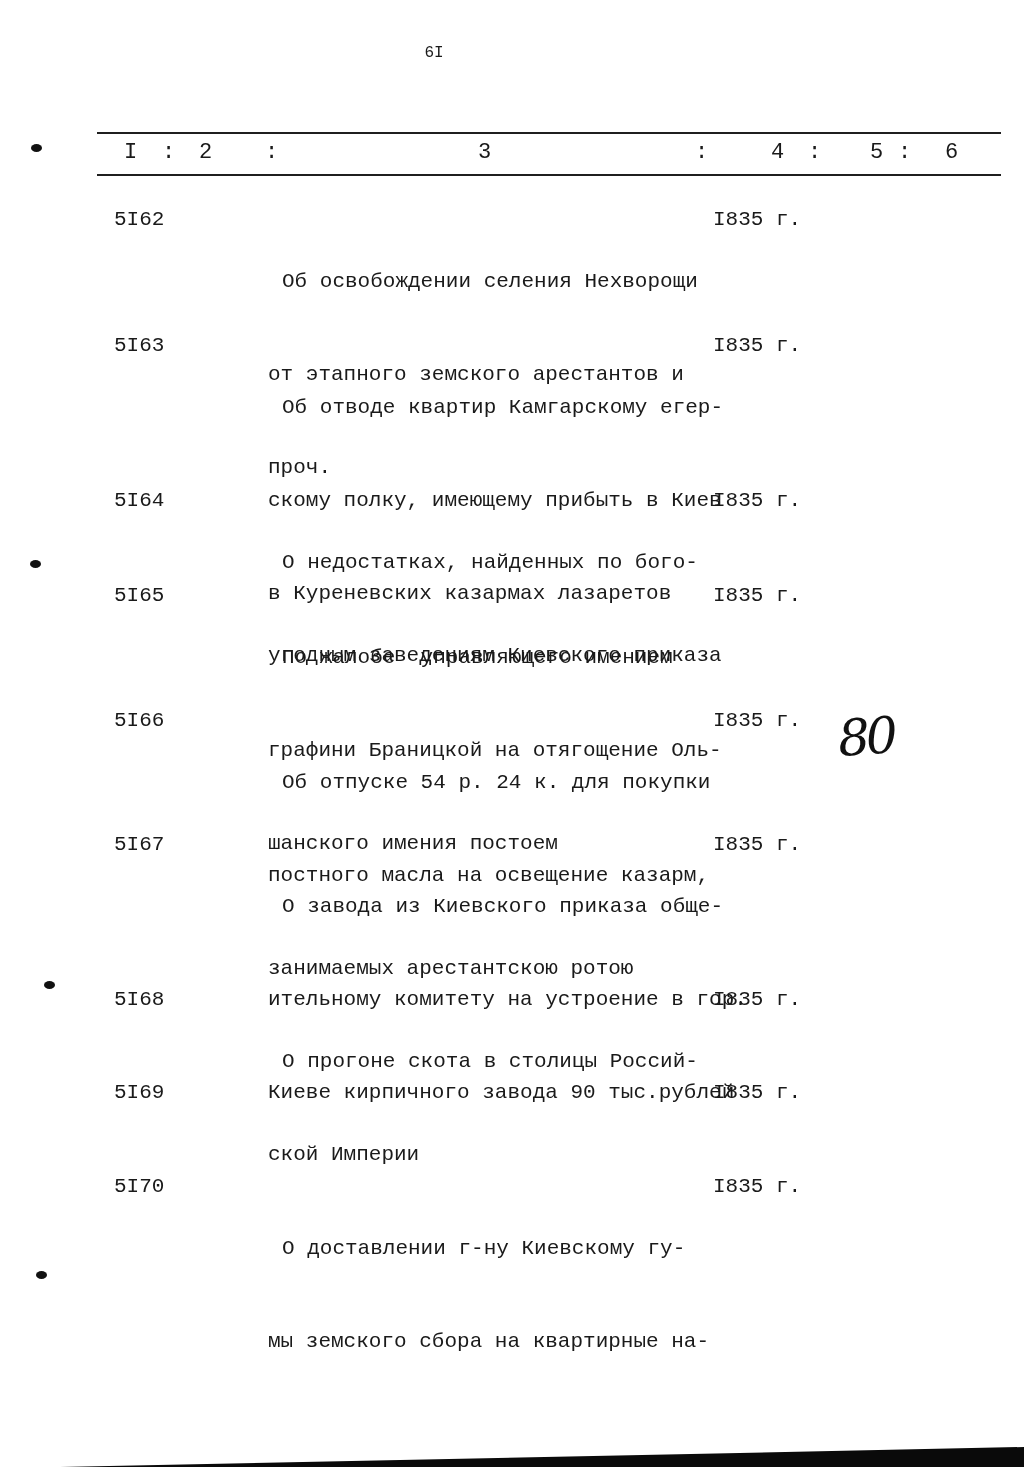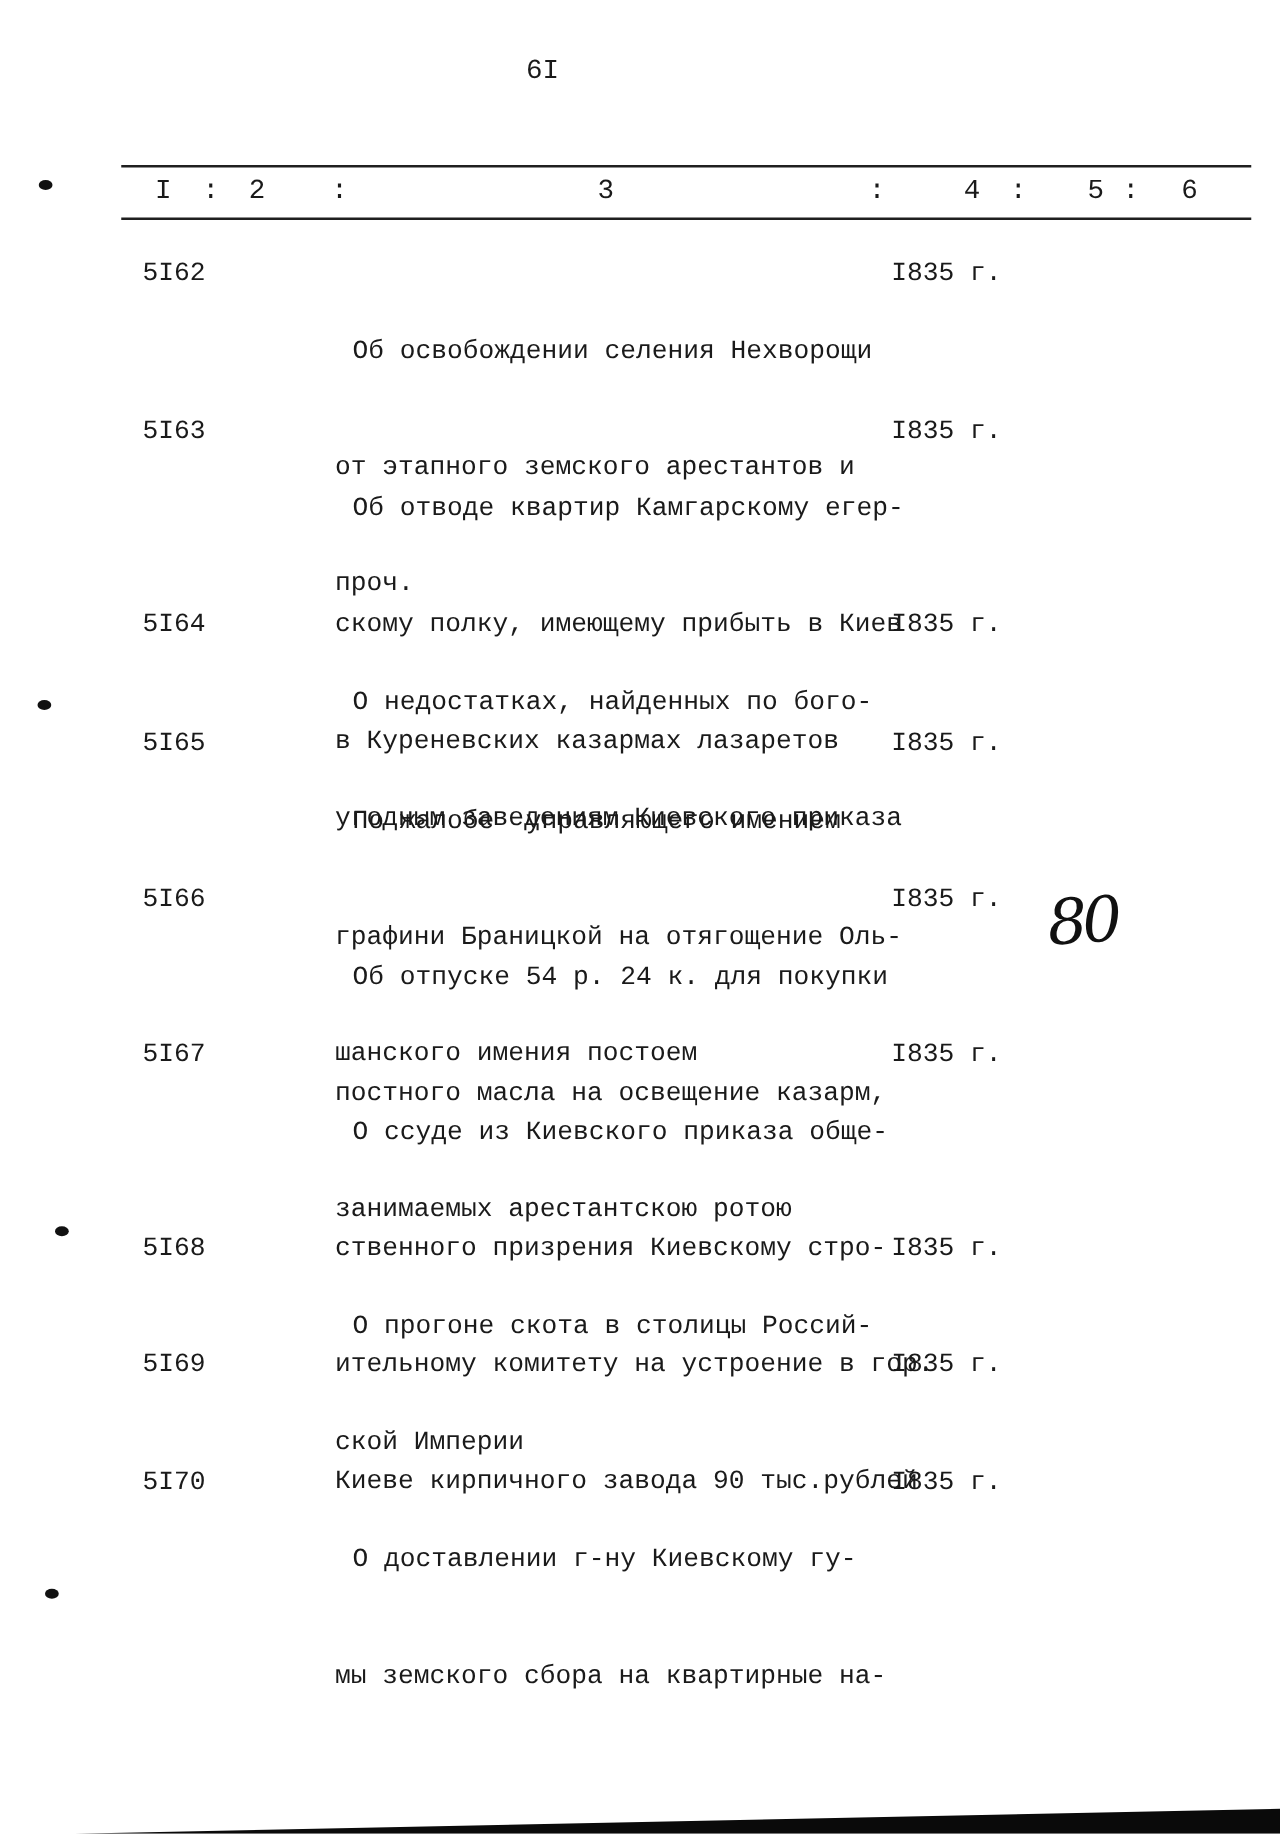--- a/index.html
+++ b/index.html
@@ -1,19 +1,19 @@
 <!DOCTYPE html>
 <html><head>
 <meta charset="utf-8">
 <style>
   html, body { margin: 0; padding: 0; background: #ffffff; }
   body { width: 1024px; height: 1467px; position: relative; overflow: hidden;
          font-family: "Liberation Mono", "DejaVu Sans Mono", monospace; color: #1a1a1a; }
   .page-number { position: absolute; left: 0; width: 868px; top: 44px; text-align: center;
-                 font-size: 22px; }
+                 font-size: 16px; }
   .rule { position: absolute; left: 97px; width: 904px; height: 2px; background: #1f1f1f; }
   .rule.top { top: 132px; }
   .rule.bottom { top: 174px; }
   .hdr { position: absolute; top: 140px; font-size: 22px; }
   .row { position: absolute; left: 0; width: 1024px; }
   .num { position: absolute; left: 114px; font-size: 21px; }
   .desc { position: absolute; left: 268px; font-size: 21px; line-height: 31px; white-space: pre; }
   .desc .line { display: block; }
   .desc .line.first { padding-left: 14px; }
   .year { position: absolute; left: 713px; font-size: 21px; }
@@ -91,22 +91,21 @@
       <span class="line first">Об отпуске 54 р. 24 к. для покупки</span>
       <span class="line">постного масла на освещение казарм,</span>
       <span class="line">занимаемых арестантскою ротою</span>
     </div>
     <span class="year" style="top:0">I835 г.</span>
   </div>
 
   <div class="row" style="top:833px">
     <span class="num" style="top:0">5I67</span>
     <div class="desc" style="top:-4px">
-      <span class="line first">О ссуде из Киевского приказа обще-</span>
-      <span class="line">ственного призрения Киевскому стро-</span>
+      <span class="line first">О завода из Киевского приказа обще-</span>
       <span class="line">ительному комитету на устроение в гор.</span>
       <span class="line">Киеве кирпичного завода 90 тыс.рублей</span>
     </div>
     <span class="year" style="top:0">I835 г.</span>
   </div>
 
   <div class="row" style="top:988px">
     <span class="num" style="top:0">5I68</span>
     <div class="desc" style="top:-4px">
       <span class="line first">О прогоне скота в столицы Россий-</span>

